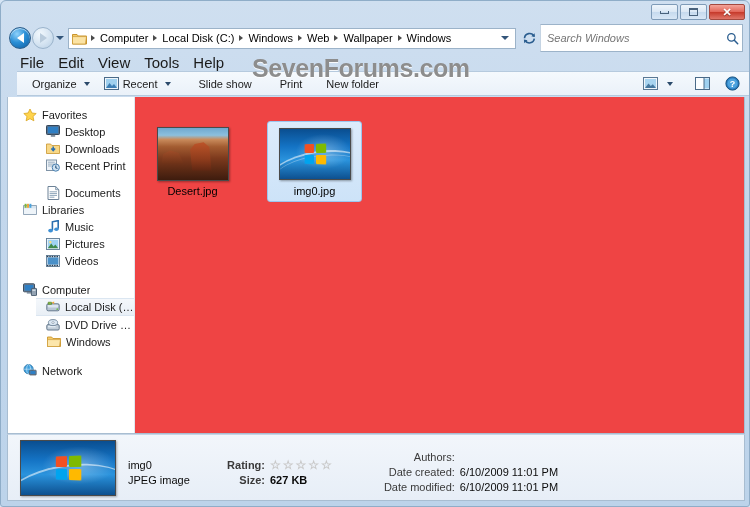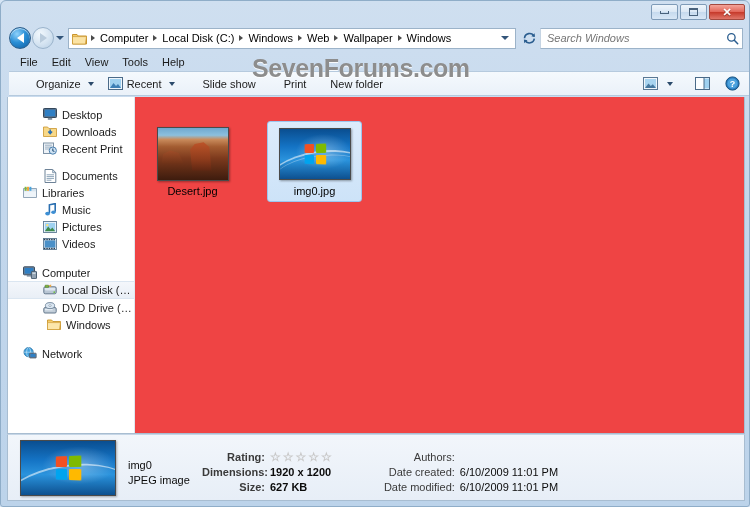--- a/index.html
+++ b/index.html
@@ -148,21 +148,21 @@
   }
   #refreshbtn {
     width: 22px; height: 21px;
     flex: none;
     margin-left: 2px;
     border: 1px solid transparent;
     display: flex; align-items: center; justify-content: center;
     cursor: pointer;
   }
   #searchbox {
-    width: 203px; height: 21px; flex: none;
+    width: 203px; height: 28px; flex: none;
     background: #fff;
     border: 1px solid #9cb3c9;
     border-left: 1px solid #c5d4e3;
     display: flex; align-items: center;
     padding: 0 3px 0 6px;
     margin-left: 0;
   }
   #searchbox input {
     flex: 1 1 auto;
     border: none; outline: none;
@@ -177,34 +177,34 @@
   
   #menubar {
     position: absolute;
     left: 0; top: 53px; right: 0; height: 16px;
     display: flex; align-items: center;
     padding-left: 12px;
     z-index: 5;
   }
   .menuitem {
     padding: 1px 7px;
-    font-size: 11px;
+    font-size: 15px;
     color: #1b1b1b;
     cursor: pointer;
   }
 
   
   #toolbar {
     position: absolute;
-    left: 8px; top: 70px; right: 0; height: 25px;
+    left: 16px; top: 70px; right: 0; height: 25px;
     background: linear-gradient(to bottom, #f5f9fd 0%, #eaf1f9 100%);
     border-top: 1px solid #b6cade;
     border-bottom: 1px solid #b6cade;
     display: flex; align-items: center;
-    padding-left: 20px;
+    padding-left: 8px;
     z-index: 5;
   }
   .tbitem {
     display: flex; align-items: center;
     height: 21px;
     padding: 0 6px;
     font-size: 11px;
     color: #1b1b1b;
     cursor: pointer;
     border: 1px solid transparent;
@@ -263,21 +263,21 @@
   .navgroup { margin-bottom: 10px; }
   .navrow {
     display: flex; align-items: center;
     height: 17px;
     padding-left: 14px;
     font-size: 11px;
     color: #1b1b1b;
     cursor: pointer;
     white-space: nowrap;
   }
-  .navrow.child { padding-left: 34px; }
+  .navrow.child { padding-left: 9px; margin-left: 28px; }
   .navrow.child2 { padding-left: 38px; }
   .navrow.selected {
     background: linear-gradient(to bottom, #f4f7fb 0%, #e9eff6 100%);
     border-top: 1px solid #dbe6f1;
     border-bottom: 1px solid #dbe6f1;
     height: 18px;
   }
   .navicon {
     width: 16px; height: 16px; flex: none;
     margin-right: 4px;
@@ -593,20 +593,28 @@
     </div>
   </div>
 
   <div id="watermark">SevenForums.com</div>
 
   <div id="bodyarea">
 
     <div id="navpane">
 
       <div class="navgroup">
+        <div class="navrow">
+          <span class="navicon">
+            <svg width="14" height="14" viewBox="0 0 14 14">
+              <path d="M7 1 L8.9 5 L13.2 5.5 L10 8.5 L10.9 12.8 L7 10.7 L3.1 12.8 L4 8.5 L0.8 5.5 L5.1 5 Z" fill="#ffd44d" stroke="#d9a520" stroke-width="0.8"></path>
+            </svg>
+          </span>
+          <span class="navlabel">Favorites</span>
+        </div>
         <div class="navrow child">
           <span class="navicon">
             <svg width="14" height="13" viewBox="0 0 14 13">
               <rect x="0.5" y="0.5" width="13" height="9" rx="0.8" fill="#5b6f84" stroke="#33465a"></rect>
               <rect x="1.8" y="1.7" width="10.4" height="6.6" fill="#2f7fc4"></rect>
               <rect x="4.8" y="9.8" width="4.4" height="2" fill="#7d8d9d"></rect>
             </svg>
           </span>
           <span class="navlabel">Desktop</span>
         </div>
@@ -828,24 +836,20 @@
           <span class="dlabel">Rating:</span>
           <span class="stars">
             <span class="star">☆</span>
             <span class="star">☆</span>
             <span class="star">☆</span>
             <span class="star">☆</span>
             <span class="star">☆</span>
           </span>
         </div>
         <div class="drow">
-          <span class="dlabel">Dimensions:</span>
-          <span class="dvalue">1920 x 1200</span>
-        </div>
-        <div class="drow">
           <span class="dlabel">Size:</span>
           <span class="dvalue">627 KB</span>
         </div>
       </div>
 
       <div class="dcol dcol-dates">
         <div class="drow">
           <span class="dlabel">Authors:</span>
         </div>
         <div class="drow">

